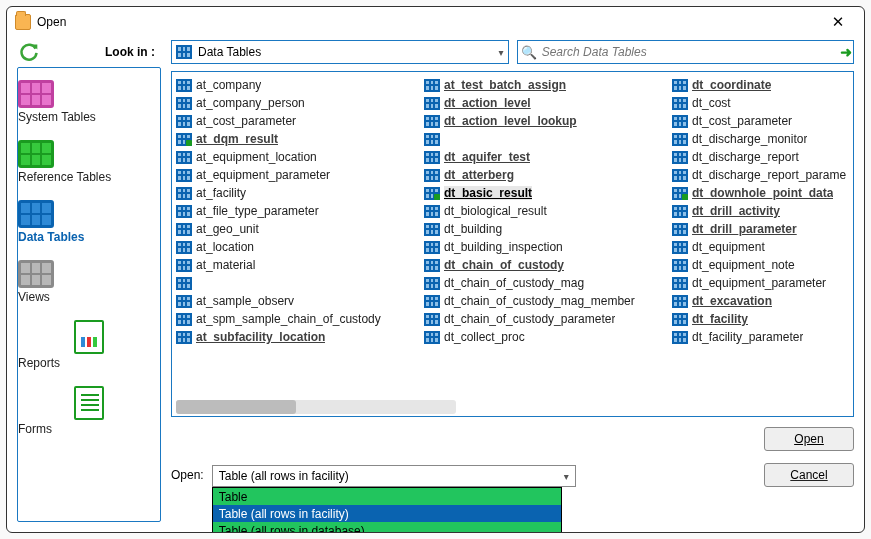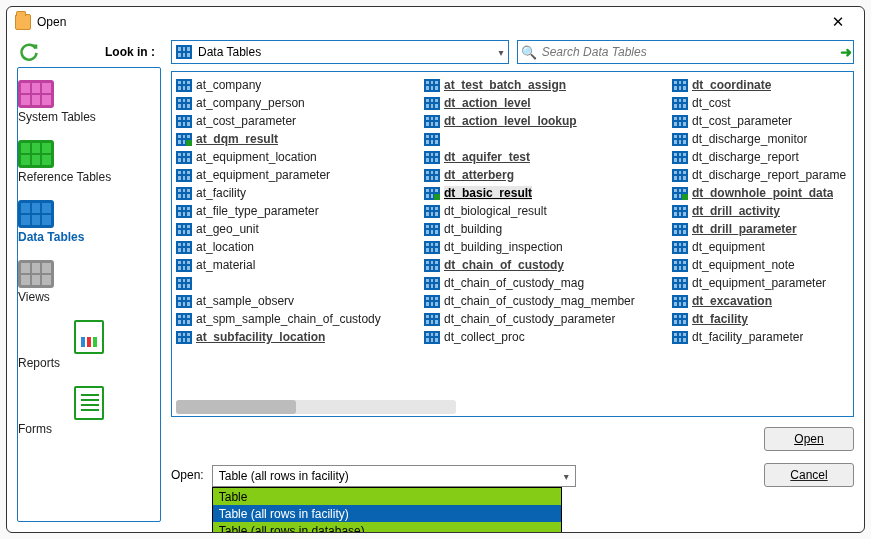--- a/index.html
+++ b/index.html
@@ -61,21 +61,21 @@
   .mini-tbl.greenmark { position:relative; }
   .mini-tbl.greenmark::after { content:""; position:absolute; right:-1px; bottom:-1px; width:6px; height:6px; background:#1a9b20; border-radius:1px; }
   .hscroll { position:absolute; left:4px; bottom:2px; height:14px; width:280px; background:#e6e6e6; border-radius:3px; }
   .hscroll .thumb { position:absolute; left:0; top:0; height:100%; width:120px; background:#bcbcbc; border-radius:3px; }
 
   .bottom { margin-top:10px; display:flex; gap:18px; align-items:flex-end; }
   .open-row { display:flex; align-items:flex-start; gap:8px; flex:1; }
   .open-combo { width:364px; position:relative; }
   .open-combo .sel-box { height:22px; border:1px solid #888; background:#fff; display:flex; align-items:center; padding:0 6px; }
   .open-combo .sel-box .chev { margin-left:auto; font-size:10px; color:#555; }
-  .dropdown { position:absolute; top:22px; left:0; right:14px; border:1px solid #000; background:#84cc16; z-index:5; }
+  .dropdown { position:absolute; top:22px; left:0; right:14px; border:1px solid #000; background:#22c55e; z-index:5; }
   .dropdown .opt { height:17px; padding:0 6px; display:flex; align-items:center; cursor:pointer; }
   .dropdown .opt.hl { background:#0a63b0; color:#fff; }
   .btncol { display:flex; flex-direction:column; gap:12px; }
   .btn { width:90px; height:24px; border:1px solid #888; background:#efefef; border-radius:3px; display:flex; align-items:center; justify-content:center; cursor:pointer; }
   .btn span { text-decoration:underline; text-decoration-color:#222; text-underline-offset:1px; }
   .btn .u { text-decoration:underline; }
 </style>
 </head>
 <body>
 

